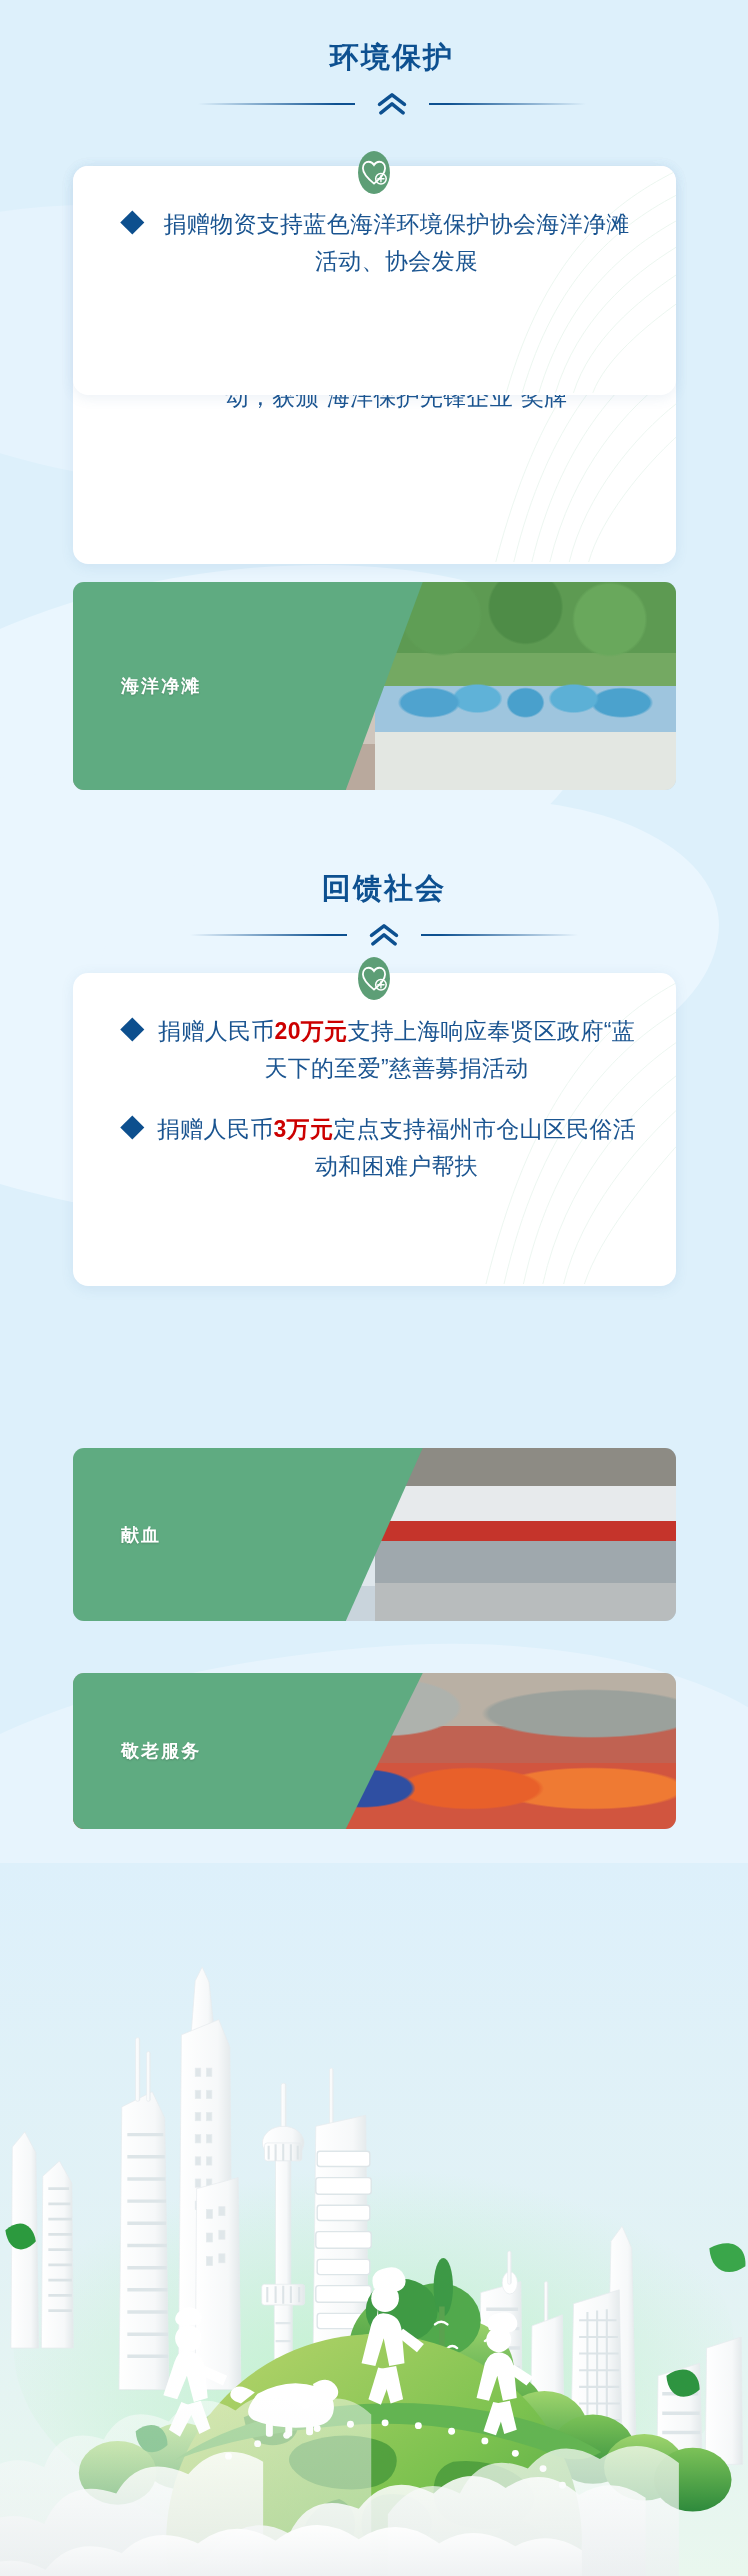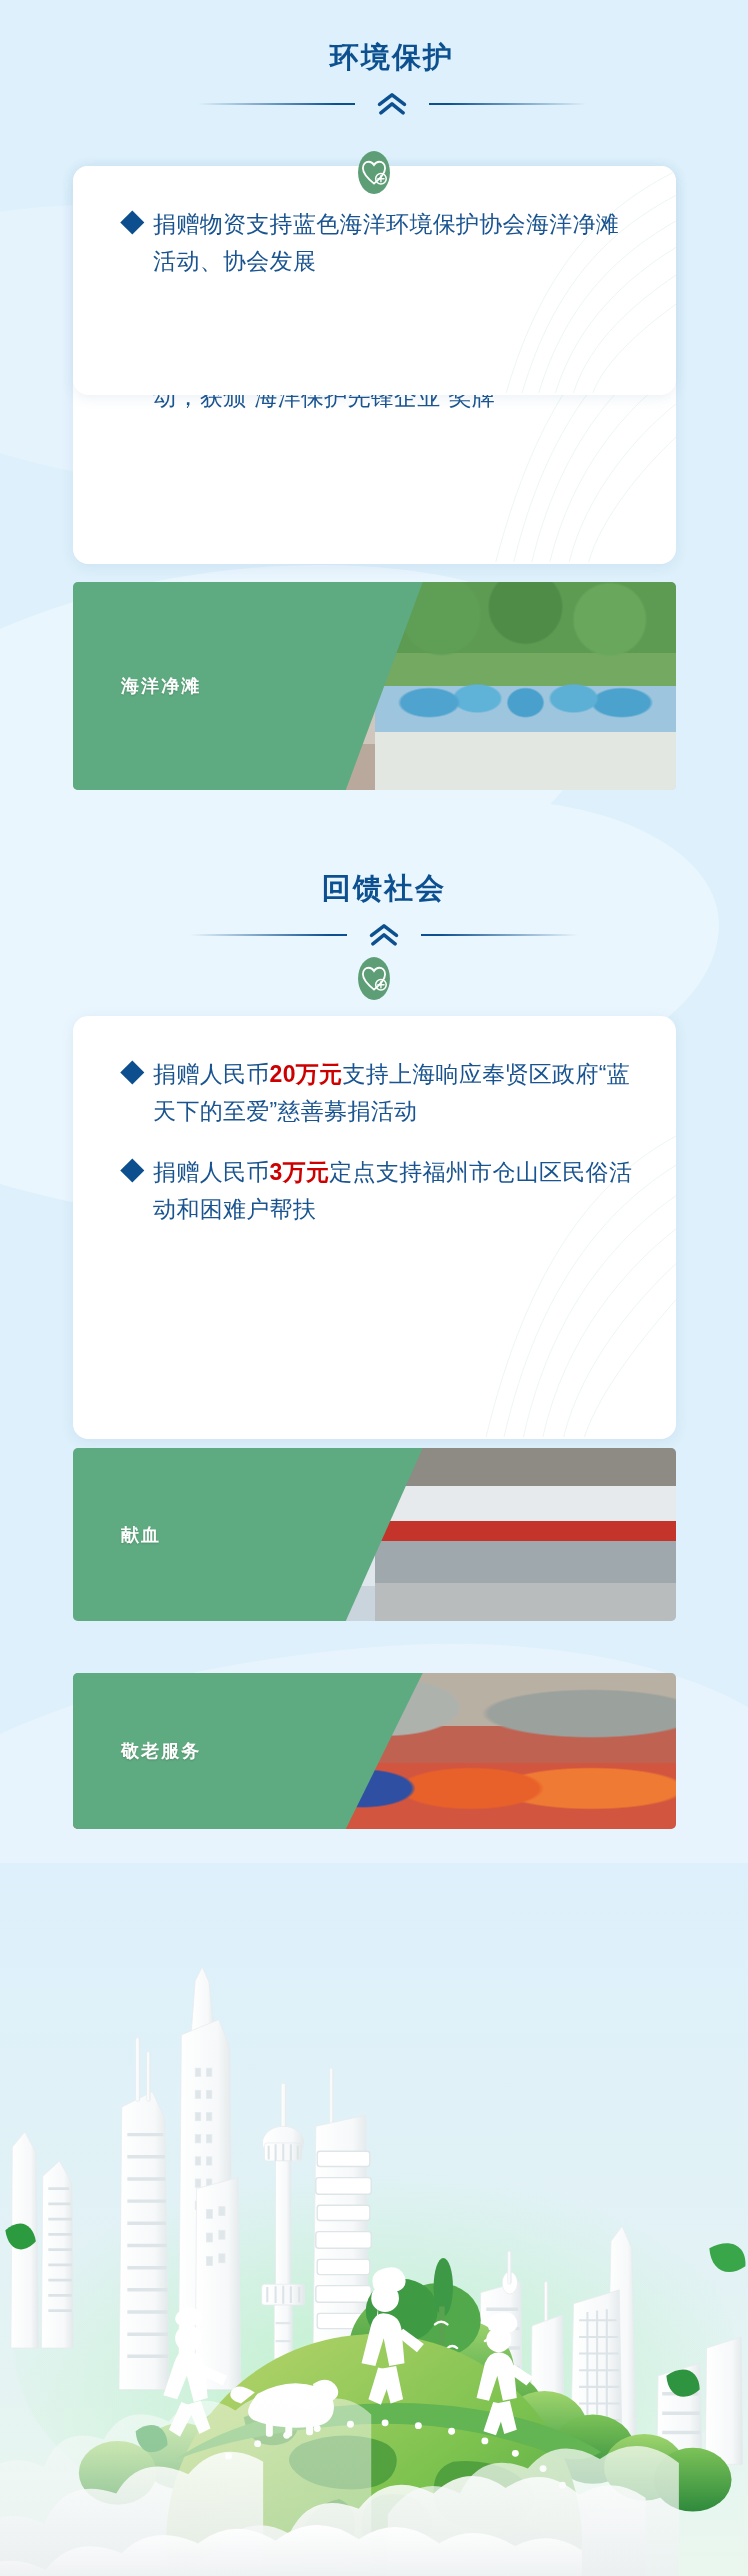--- a/index.html
+++ b/index.html
@@ -83,39 +83,39 @@
   
   .card {
     position:absolute; left:73px; width:603px;
     background:#ffffff;
     border-radius:15.2px;
     box-shadow:0 2.8px 12.5px rgba(70,120,170,.10);
     overflow:hidden;
     z-index:4;
   }
   .card .swirls { position:absolute; right:0; bottom:0; opacity:.55; pointer-events:none; }
-  .card-inner { position:relative; padding:40px 36px 36px 51px; z-index:2; }
+  .card-inner { position:relative; padding:40px 36px 36px 51px; z-index:2;text-align:center; }
 
   .bullet { display:flex; align-items:flex-start; margin-bottom:23.6px; }
   .bullet:last-child { margin-bottom:0; }
   .bullet .dia {
     flex:0 0 auto; width:16.6px; height:16.6px;
     background:#0d4f8e; margin:8.3px 12.5px 0 0;
     transform:rotate(45deg);
   }
   .bullet .btext {
     font-size:23px; line-height:1.62; color:#1a5490;
     letter-spacing:0.3px; font-weight:500;
   }
   .bullet .btext .hl { color:#cc0000; font-weight:bold; }
 
   
   .photo-band {
     position:absolute; left:73px; width:603px;
-    border-radius:5px; overflow:hidden; z-index:4;
+    border-radius:11px; overflow:hidden; z-index:4;
     background:#bcd8e8;
   }
   .photo-band .label-panel {
     position:absolute; left:0; top:0; height:100%; width:58%;
     background:#5fab81;
     clip-path:polygon(0 0, 100% 0, 78% 100%, 0 100%);
     z-index:3;
   }
   .photo-band .label-text {
     position:absolute; z-index:4;
@@ -257,21 +257,21 @@
 
 <div class="heart-badge" style="top:957px;">
   <svg width="32" height="43" viewBox="0 0 46 62">
     <ellipse cx="23" cy="31" rx="23" ry="31" fill="#5d9e76"></ellipse>
     <path d="M23 47 C13 39 7 32 7 25 C7 19 11 15.5 15.5 15.5 C18.8 15.5 21.4 17.6 23 20.2 C24.6 17.6 27.2 15.5 30.5 15.5 C35 15.5 39 19 39 25 C39 32 33 39 23 47 Z" fill="none" stroke="#ffffff" stroke-width="2.6"></path>
     <circle cx="33" cy="40" r="7.6" fill="none" stroke="#ffffff" stroke-width="2.2"></circle>
     <path d="M33 35.6 L33 44.4 M28.6 40 L37.4 40" stroke="#ffffff" stroke-width="2" stroke-linecap="round"></path>
   </svg>
 </div>
 
-<div class="card" style="top:1016px; height:423px;">
+<div class="card" style="top:973px; height:313px;">
   <div class="swirls">
     <svg width="319" height="312" viewBox="0 0 460 450">
       <g fill="none" stroke="#dceee4" stroke-width="1.4">
         <path d="M460 16 C346 78 248 196 186 450"></path>
         <path d="M460 58 C360 120 262 232 212 450"></path>
         <path d="M460 102 C374 162 280 268 240 450"></path>
         <path d="M460 150 C388 206 300 306 268 450"></path>
         <path d="M460 200 C404 252 324 344 298 450"></path>
         <path d="M460 252 C418 300 350 382 328 450"></path>
       </g>

